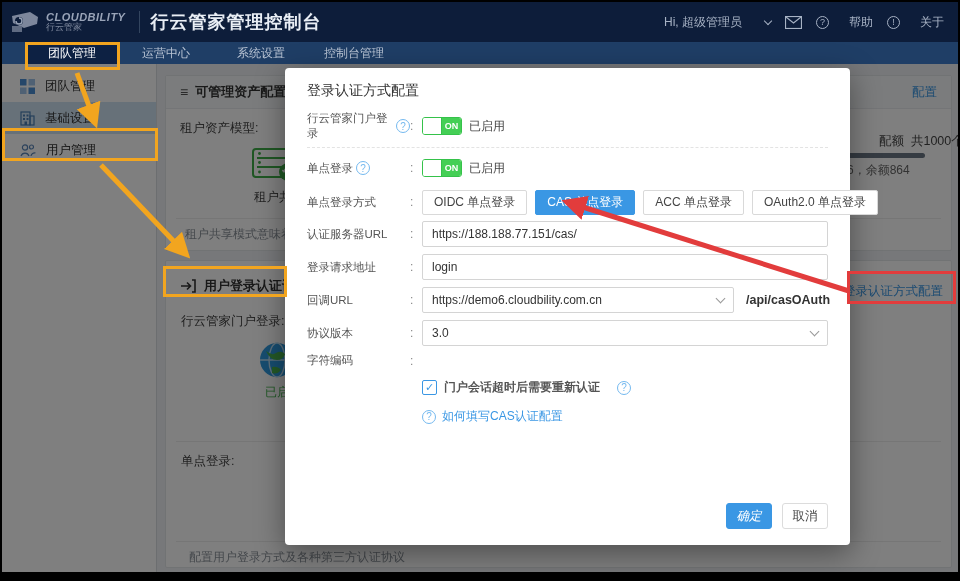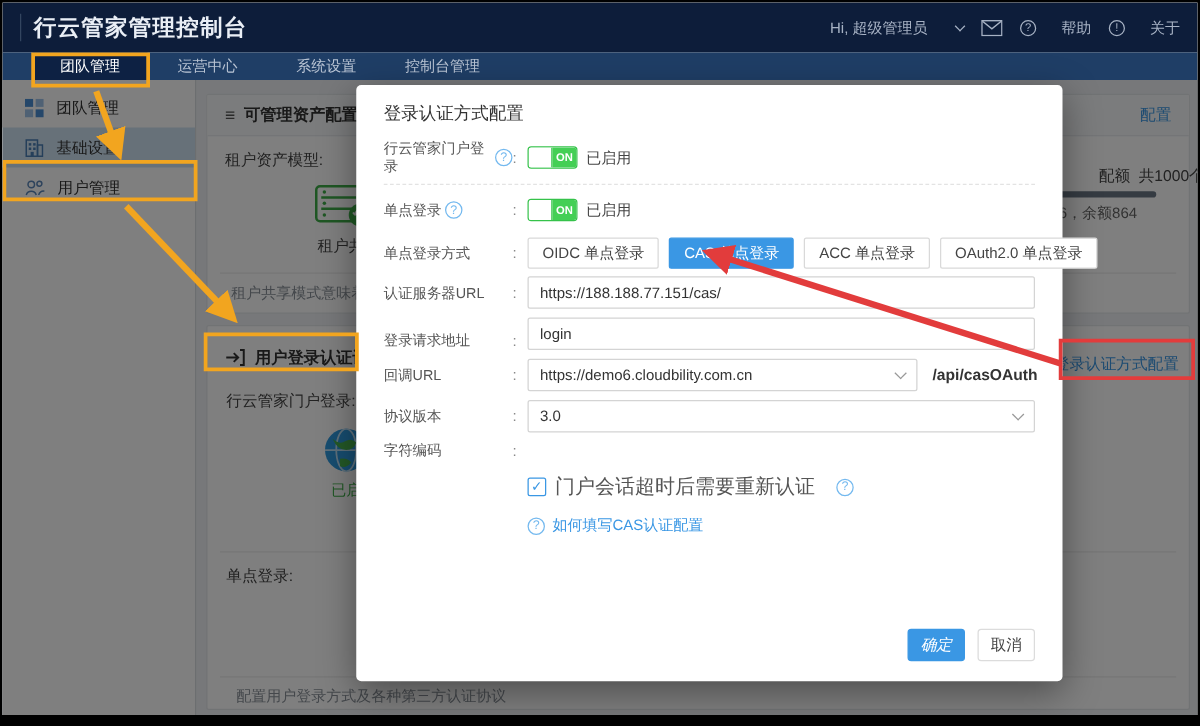--- a/index.html
+++ b/index.html
@@ -88,41 +88,53 @@
   .minput { height:26px; width:100%; border:1px solid #d4d4d4; border-radius:2px;
     font-size:12px; color:#333; padding:0 9px; font-family:inherit; outline:none; }
   .msel { height:26px; border:1px solid #d4d4d4; border-radius:2px; background:#fff;
     display:flex; align-items:center; padding:0 9px; font-size:12px; color:#333; cursor:pointer; }
   .caret { width:7px; height:7px; border-right:1.5px solid #999; border-bottom:1.5px solid #999;
     transform:rotate(45deg); margin-left:auto; margin-top:-3px; flex-shrink:0; }
   .suffix { font-size:12.5px; color:#333; margin-left:12px; white-space:nowrap;font-weight:bold; }
   .mcheckrow { margin-top:11px; padding-left:115px; display:flex; align-items:center; gap:7px; }
   .mcheck { width:15px; height:15px; border:1px solid #3a97e4; border-radius:2px;
     color:#3a97e4; font-size:11px; display:flex; align-items:center; justify-content:center; cursor:pointer; }
-  .chk-lbl { font-size:16px; color:#555; }
+  .chk-lbl { font-size:12px; color:#555;font-weight:bold; }
   .mlinkrow { margin-top:12px; padding-left:115px; display:flex; align-items:center; gap:6px; }
   .mlink { font-size:12px; color:#3a97e4; cursor:pointer; }
   .mfooter { position:absolute; right:22px; bottom:16px; display:flex; gap:10px; }
   .btn { width:46px; height:26px; border-radius:3px; font-size:12.5px; cursor:pointer;
     font-family:inherit; display:flex; align-items:center; justify-content:center; }
   .btn-ok { background:#3a97e4; color:#fff; border:1px solid #3a97e4;font-style:italic; }
   .btn-cancel { background:#fff; color:#444; border:1px solid #dcdcdc; }
 
   
   .anno-layer { position:absolute; left:0; top:0; width:956px; height:570px;
     z-index:50; pointer-events:none; }
   .anno-box { position:absolute; border:3px solid #f2a51f; }
   .anno-box.red { border-color:#e23c3c; }
 </style>
 </head>
 <body>
 
 <div id="app">
 
   <div class="app-header">
+    <div class="logo-wrap">
+      <svg width="30" height="24" viewBox="0 0 30 24">
+        <path d="M2 6 L20 2 L28 7 L27 14 L14 18 L3 13 Z" fill="#7d879c"></path>
+        <circle cx="9" cy="11" r="4" fill="#0d1d3a"></circle>
+        <path d="M9 8 a3 3 0 1 1 -3 3" stroke="#9aa5b8" stroke-width="1.4" fill="none"></path>
+        <rect x="2" y="16" width="10" height="6" fill="#5f6b82"></rect>
+      </svg>
+      <div class="logo-text">
+        <div class="brand">CLOUDBILITY</div>
+        <div class="brand-sub">行云管家</div>
+      </div>
+    </div>
     <div class="hdr-divider"></div>
     <div class="app-title">行云管家管理控制台</div>
     <div class="hdr-right">
       <div class="hdr-item">
         <span>Hi, 超级管理员</span>
         <span class="chev-down"></span>
       </div>
       <div class="hdr-item">
         <svg width="17" height="13" viewBox="0 0 17 13">
           <rect x="0.5" y="0.5" width="16" height="12" fill="none" stroke="#a7b2c4" stroke-width="1.2"></rect>
@@ -292,21 +304,21 @@
     <div class="mrow" style="margin-top:7px;">
       <div class="mlabel">
           <span>认证服务器URL</span>
         </div>
       <span class="mcolon">:</span>
       <div class="mctrl">
           <input class="minput" value="https://188.188.77.151/cas/" style="">
         </div>
     </div>
 
-    <div class="mrow" style="margin-top:7px;align-items:flex-end;">
+    <div class="mrow" style="margin-top:7px;">
       <div class="mlabel">
           <span>登录请求地址</span>
         </div>
       <span class="mcolon">:</span>
       <div class="mctrl">
           <input class="minput" value="login" style="">
         </div>
     </div>
 
     <div class="mrow" style="margin-top:7px;">

